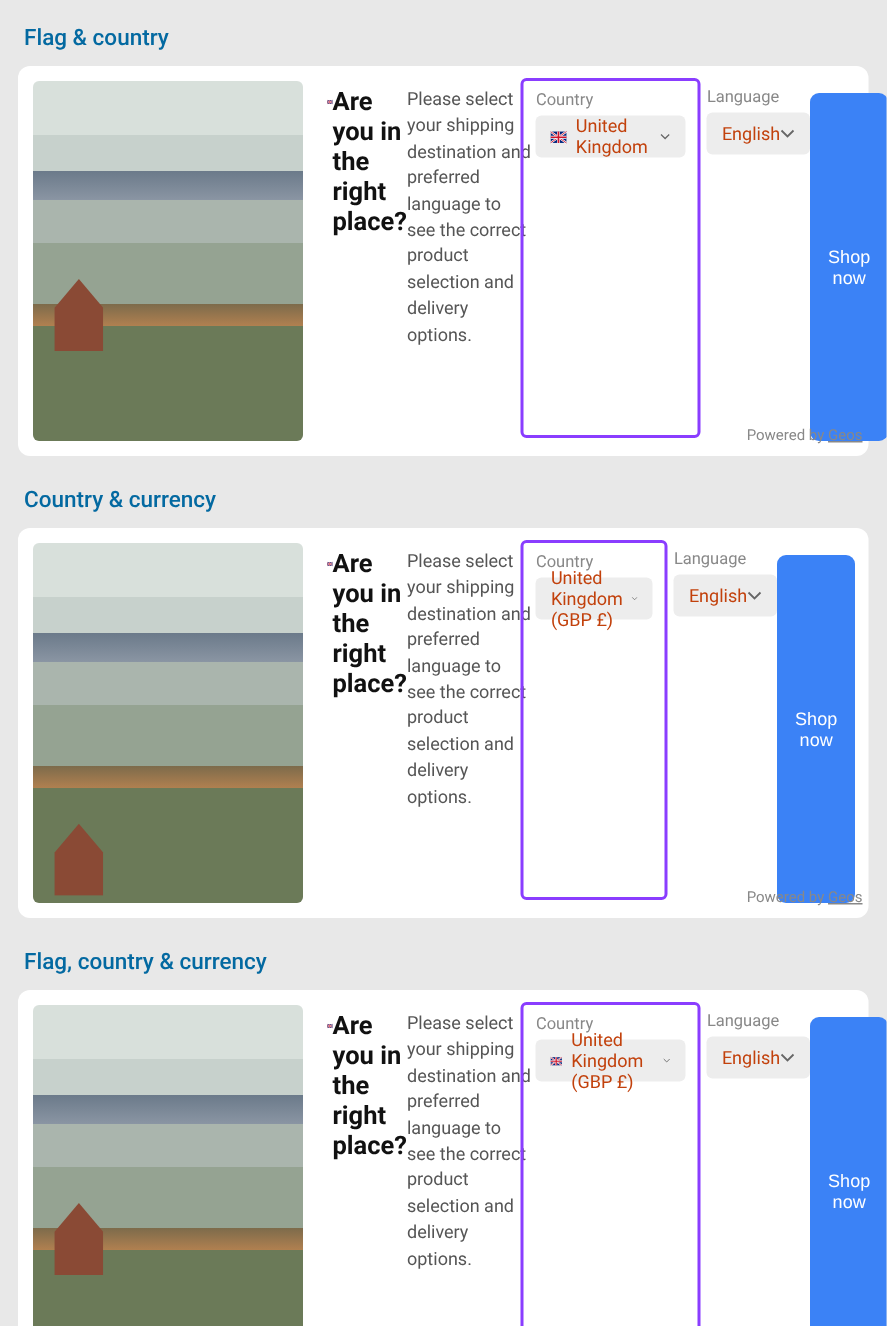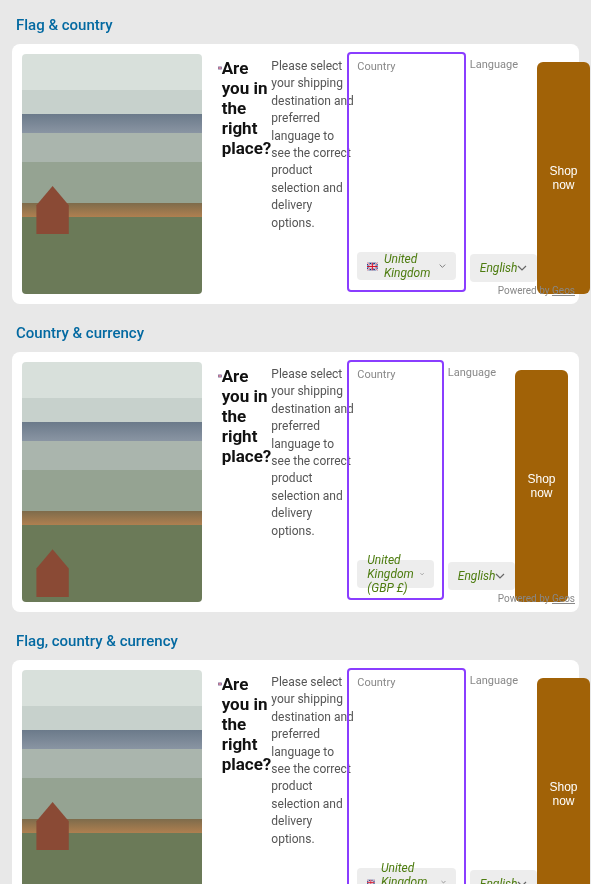--- a/index.html
+++ b/index.html
@@ -85,21 +85,20 @@
     }
     .selectors {
       display: flex;
       gap: 12px;
       margin-bottom: 12px;
     }
     .selector-group {
       flex: 1;
       display: flex;
       flex-direction: column;
-      justify-content: space-between;
     }
     .selector-group.highlighted {
       border: 2.5px solid #8a3dff;
       border-radius: 4px;
       padding: 6px 8px 10px 8px;
       margin: -6px -8px -10px -8px;
     }
     .selector-label {
       font-size: 11px;
       color: #888;
@@ -108,39 +107,38 @@
     .select-box {
       background: #ededed;
       border: none;
       border-radius: 4px;
       height: 28px;
       padding: 0 10px;
       display: flex;
       align-items: center;
       justify-content: space-between;
       font-size: 12px;
-      color: #4d7c0f;
+      color: #c2410c;
       cursor: pointer;
-      font-style: italic;
     }
     .select-box .left {
       display: flex;
       align-items: center;
     }
     .chevron {
       width: 10px;
       height: 10px;
     }
     .btn-row {
       display: flex;
       justify-content: flex-end;
       margin-top: 4px;
     }
     .btn {
-      background: #a16207;
+      background: #3b82f6;
       color: #fff;
       border: none;
       border-radius: 6px;
       padding: 6px 12px;
       font-size: 12px;
       font-weight: 500;
       cursor: pointer;
     }
     .powered {
       position: absolute;

